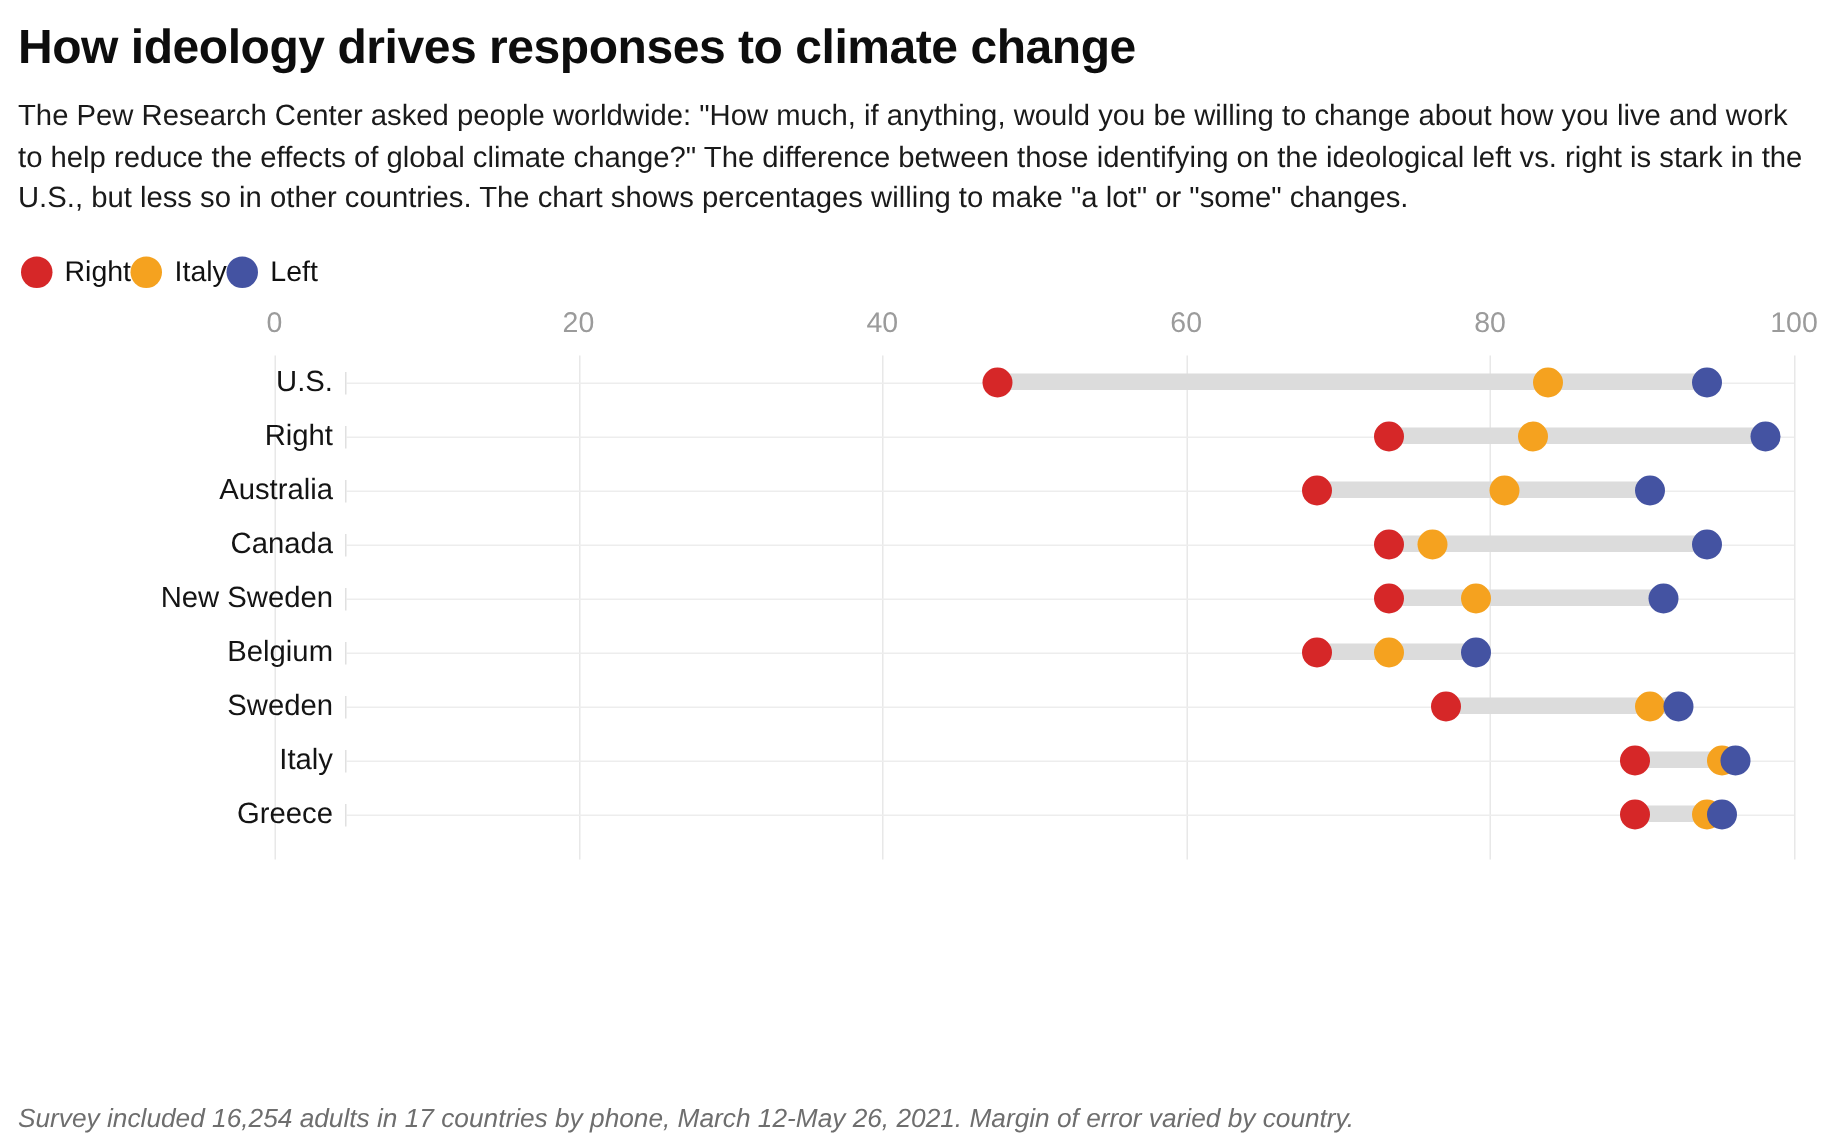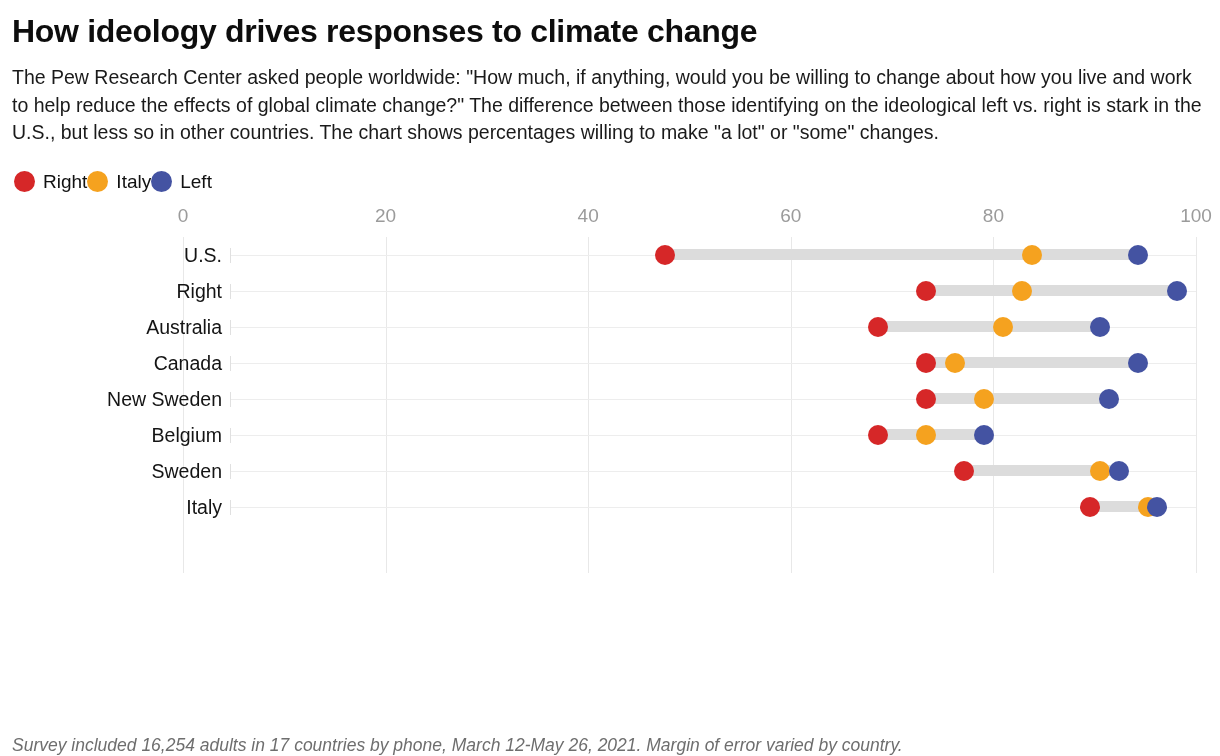--- a/index.html
+++ b/index.html
@@ -232,19 +232,28 @@
           </div>
           <div class="row">
             <div class="row-hline"></div>
             <div class="tickmark" style="left: -1px;"></div>
             <div class="row-label">Italy</div>
             <div class="connector" style="left: 89%; width: 7%; background: rgb(220, 220, 220);"></div>
             <div class="dot" title="Italy — Right: 89" style="left: 89%; background: rgb(214, 39, 40);"></div>
             <div class="dot" title="Italy — Center: 95" style="left: 95%; background: rgb(245, 162, 31);"></div>
             <div class="dot" title="Italy — Left: 96" style="left: 96%; background: rgb(68, 83, 162);"></div>
           </div>
+          <div class="row">
+            <div class="row-hline"></div>
+            <div class="tickmark" style="left: -1px;"></div>
+            <div class="row-label">Greece</div>
+            <div class="connector" style="left: 89%; width: 6%; background: rgb(220, 220, 220);"></div>
+            <div class="dot" title="Greece — Right: 89" style="left: 89%; background: rgb(214, 39, 40);"></div>
+            <div class="dot" title="Greece — Center: 94" style="left: 94%; background: rgb(245, 162, 31);"></div>
+            <div class="dot" title="Greece — Left: 95" style="left: 95%; background: rgb(68, 83, 162);"></div>
+          </div>
         </div>
     </div>
   </div>
 
   <div id="chart-footnote">Survey included 16,254 adults in 17 countries by phone, March 12-May 26, 2021. Margin of error varied by country.</div>
 
 </div>
 
 </body></html>

